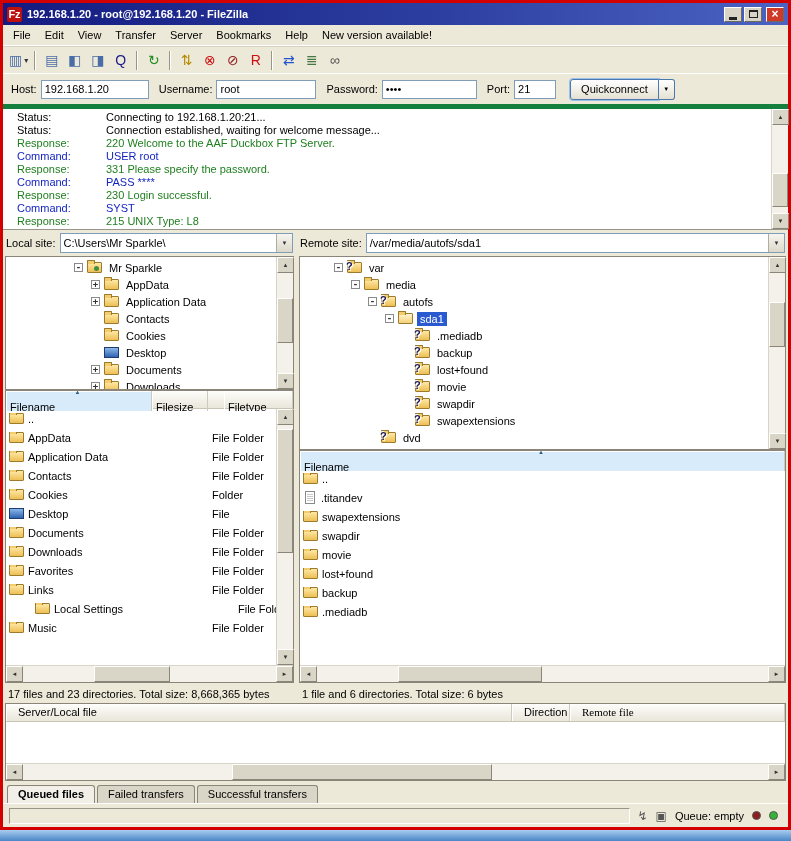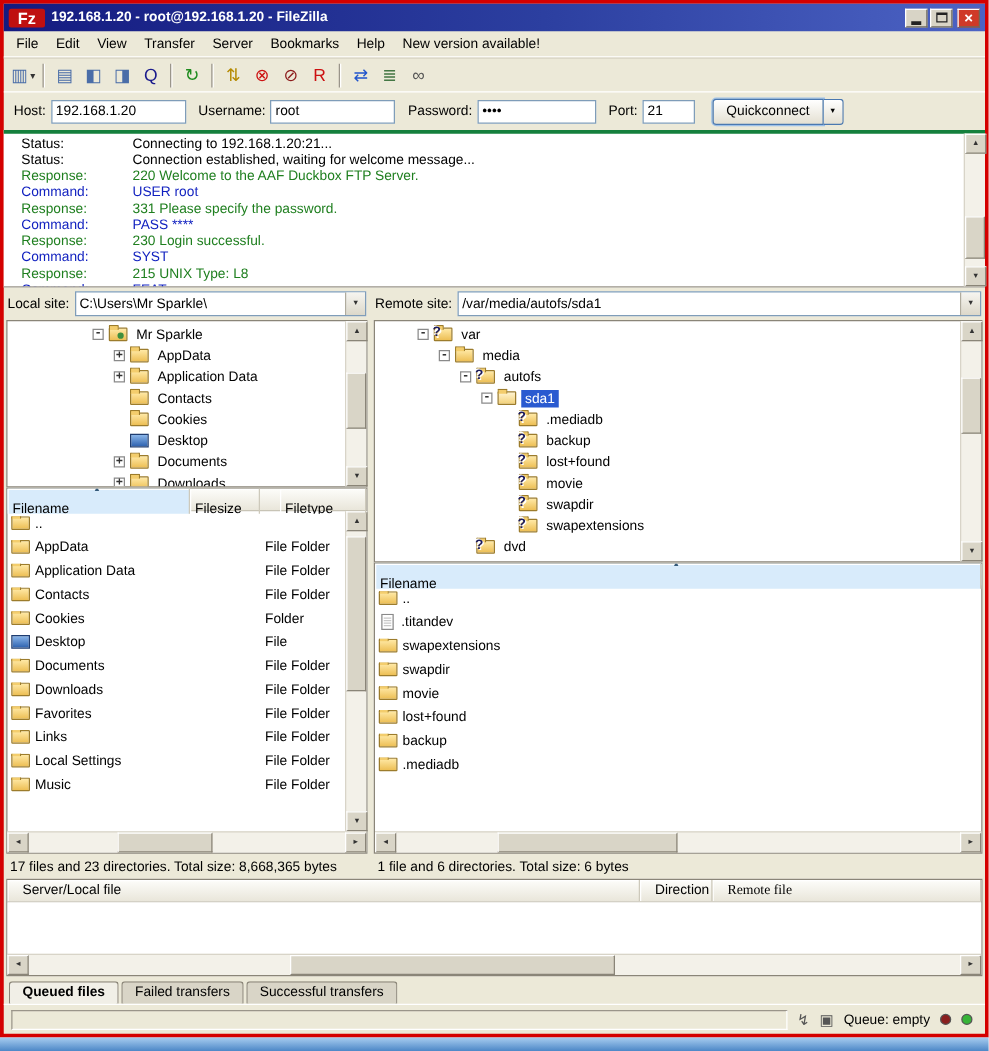--- a/index.html
+++ b/index.html
@@ -4,21 +4,21 @@
 <style>
 *{box-sizing:border-box;margin:0;padding:0}
 html,body{width:791px;height:841px;overflow:hidden}
 body{font:11px "Liberation Sans","DejaVu Sans",sans-serif;color:#000;background:#fff;display:flex;flex-direction:column}
 .frame{height:830px;flex:none;background:#d40000;padding:3px;display:flex;flex-direction:column}
 .bottom-strip{height:11px;flex:none;background:linear-gradient(#a8cdf0,#4b86c6)}
 .win{flex:1;min-height:0;display:flex;flex-direction:column;background:#ece9d8}
 
 
 .titlebar{height:22px;flex:none;display:flex;align-items:center;padding:0 4px;background:linear-gradient(90deg,#141a80,#2c3fa0 55%,#4c63c4);color:#fff}
-.logo{width:29px;height:15px;flex:none;background:#bf1010;color:#fff;font-weight:bold;font-size:13px;line-height:15px;text-align:center;border-radius:2px;margin-right:5px}
+.logo{width:15px;height:15px;flex:none;background:#bf1010;color:#fff;font-weight:bold;font-size:11px;line-height:15px;text-align:center;border-radius:2px;margin-right:5px}
 .title-text{flex:1;font-weight:bold;white-space:nowrap;overflow:hidden}
 .winbtns{display:flex;gap:2px}
 .wbtn{width:18px;height:15px;background:#d8d4c6;border:1px solid;border-color:#fff #6e6a5e #6e6a5e #fff;display:flex;align-items:center;justify-content:center}
 .wbtn.close{background:#cf3a28;margin-left:2px}
 .g-min{width:8px;height:3px;background:#222;margin-top:8px}
 .g-max{width:9px;height:8px;border:1px solid #222;border-top-width:2px}
 .g-close{color:#fff;font-weight:bold;font-size:12px;line-height:12px}
 
 
 .menubar{height:21px;flex:none;display:flex;align-items:center;padding:0 3px;border-bottom:1px solid #fff}
@@ -32,21 +32,21 @@
 
 .qcbar{height:31px;flex:none;display:flex;align-items:center;padding:0 8px;border-top:1px solid #fff}
 .qlabel{margin:0 4px 0 10px;white-space:nowrap}
 .qlabel:first-child{margin-left:0}
 .qinput{height:19px;border:1px solid #7f9db9;background:#fff;font:11px "Liberation Sans","DejaVu Sans",sans-serif;padding:0 3px}
 .w110{width:108px}.w100{width:100px}.w95{width:95px}.w45{width:42px}
 .qcbtn{height:21px;margin-left:14px;padding:0 10px;font:11px "Liberation Sans","DejaVu Sans",sans-serif;background:linear-gradient(#ffffff,#e4e0d2);border:1px solid #4a78b0;border-radius:3px 0 0 3px;box-shadow:0 0 0 1px #9cc0e8}
 .qcdrop{width:16px;height:21px;font-size:6px;background:linear-gradient(#ffffff,#e4e0d2);border:1px solid #4a78b0;border-left:none;border-radius:0 3px 3px 0}
 
 
-.logwrap{height:126px;flex:none;display:flex;background:#fff;border-top:3px solid #15803d;border-bottom:1px solid #9a958a}
+.logwrap{height:126px;flex:none;display:flex;background:#fff;border-top:5px solid #15803d;border-bottom:1px solid #9a958a}
 .logpane{flex:1;min-width:0;overflow:hidden;padding-top:2px}
 .log-line{display:flex;height:13px;line-height:13px;white-space:nowrap}
 .log-type{width:103px;flex:none;padding-left:14px}
 
 
 .mainrow{flex:1;min-height:0;display:flex;padding:2px}
 .pane{display:flex;flex-direction:column;min-width:0}
 .pane.local{width:289px;flex:none}
 .pane.remote{flex:1}
 .splitter{width:5px;flex:none}
@@ -405,21 +405,21 @@
                 </div>
                 <div class="lrow">
                   <div class="cell cname" style="width: 146px;">
                     <span class="fico folder"></span>
                     <span class="fname">Links</span>
                   </div>
                   <div class="cell csize" style="width: 56px;"></div>
                   <div class="cell ctype" style="flex: 1 1 0%; padding-left: 4px;">File Folder</div>
                 </div>
                 <div class="lrow">
-                  <div class="cell cname" style="width: 146px;">
+                  <div class="cell cname" style="width: 146px; margin-left: 26px;">
                     <span class="fico folder"></span>
                     <span class="fname">Local Settings</span>
                   </div>
                   <div class="cell csize" style="width: 56px;"></div>
                   <div class="cell ctype" style="flex: 1 1 0%; padding-left: 4px;">File Folder</div>
                 </div>
                 <div class="lrow">
                   <div class="cell cname" style="width: 146px;">
                     <span class="fico folder"></span>
                     <span class="fname">Music</span>

